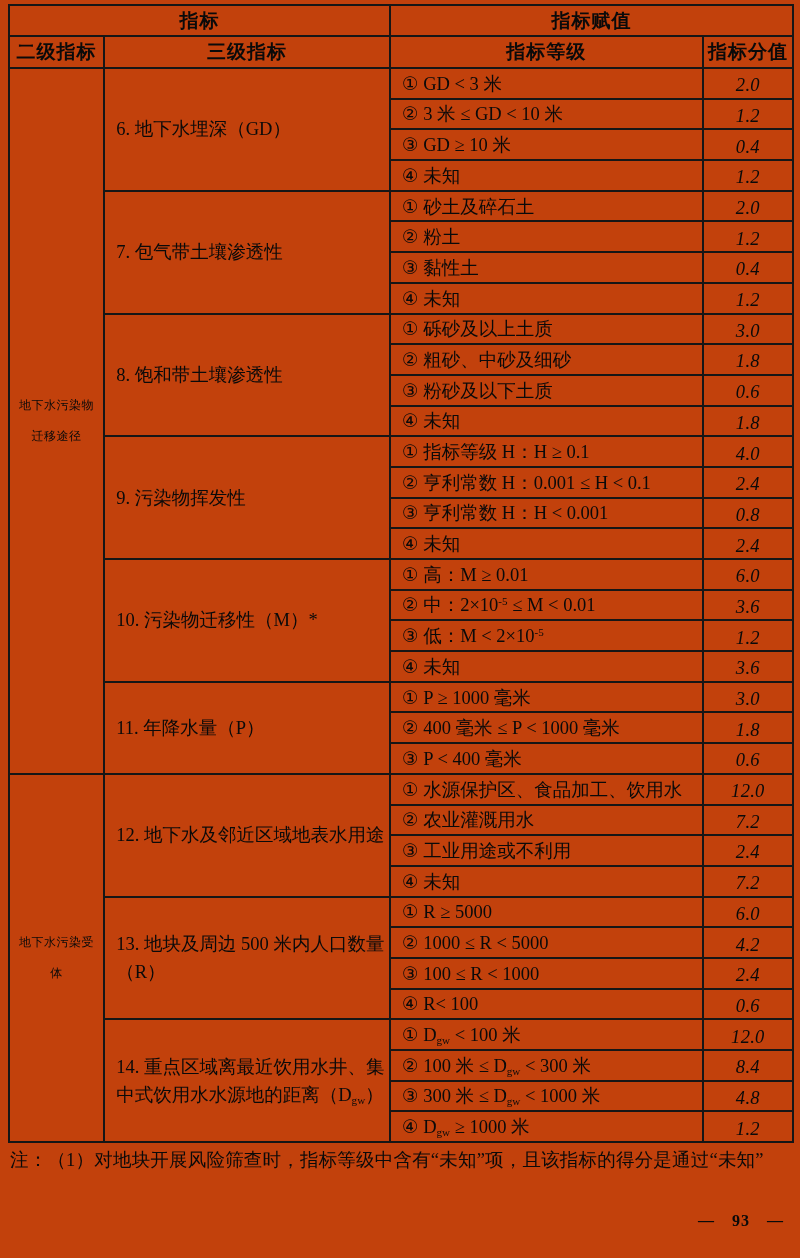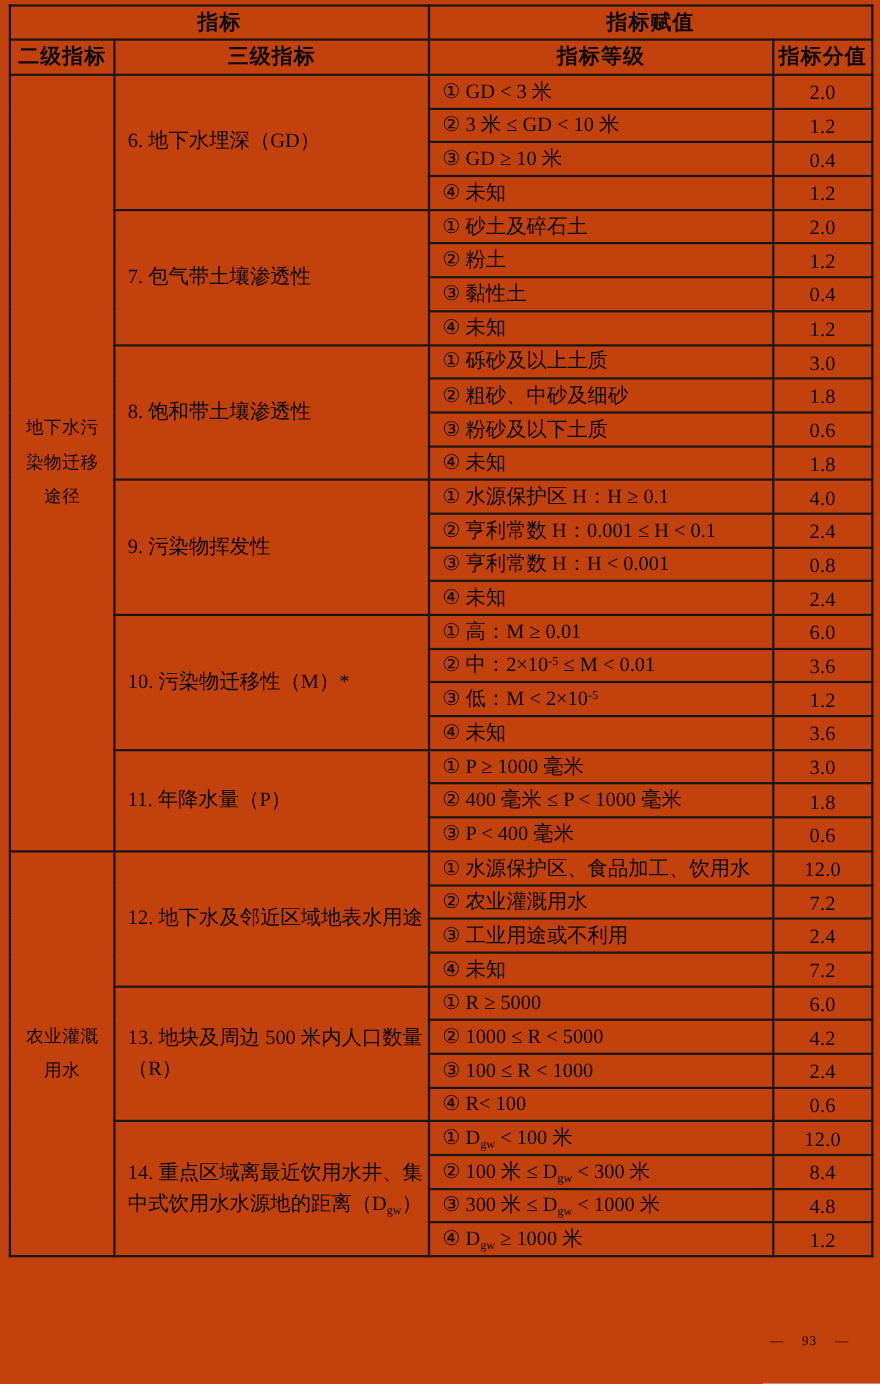--- a/index.html
+++ b/index.html
@@ -29,59 +29,61 @@
   tr.hrow1 { height: 31px; }
   tr.hrow2 { height: 32px; margin-top: 27px; }
   tr.brow  { height: 30.7px; }
 
   td.hcell {
     text-align: center;
     font-weight: bold;
     font-size: 19px;
     letter-spacing: 1px;
   }
-  td.c-group { text-align: center; font-size: 16px; }
+  td.c-group { text-align: center; font-size: 12px; }
   .glabel { width: 80px; margin: 0 auto; line-height: 31px; letter-spacing: 0.5px; }
 
   td.c-ind {
     padding-left: 11px;
     padding-right: 4px;
     font-size: 18.5px;
     line-height: 28px;
   }
   td.c-grade {
     padding-left: 11px;
     padding-top: 2px;
     font-size: 18.5px;
     white-space: nowrap;
     margin-top: 45px;
   }
   td.c-score {
     text-align: center;
     padding-top: 5px;
     font-size: 18.5px;
     letter-spacing: 0.3px;
+    font-style: italic;
   }
   sub { font-size: 60%; vertical-align: -0.3em; line-height: 0; }
   sup { font-size: 60%; vertical-align: 0.5em; line-height: 0; }
 
   .note {
     position: absolute;
     left: 10px; top: 1147px;
     width: 788px;
     font-size: 18.5px;
     white-space: nowrap;
     letter-spacing: 0.2px;
   }
   .pageno {
     position: absolute;
-    right: 28px; top: 1212px;
-    font-size: 12px;
+    right: 16px; top: 1212px;
+    font-size: 16px;
     word-spacing: 12px;
     letter-spacing: 1px;
+    font-weight: bold;
   }
 </style>
 </head>
 <body>
 
 <div class="sheet">
 
   <table class="doc-table">
     <colgroup>
       <col style="width:95px">
@@ -154,21 +156,21 @@
       <td class="c-grade">③ 粉砂及以下土质</td>
       <td class="c-score">0.6</td>
     </tr>
     <tr class="brow">
       <td class="c-grade">④ 未知</td>
       <td class="c-score">1.8</td>
     </tr>
 
     <tr class="brow">
       <td class="c-ind" rowspan="4">9. 污染物挥发性</td>
-      <td class="c-grade">① 水源保护区 H：H ≥ 0.1</td>
+      <td class="c-grade">① 指标等级 H：H ≥ 0.1</td>
       <td class="c-score">4.0</td>
     </tr>
     <tr class="brow">
       <td class="c-grade">② 亨利常数 H：0.001 ≤ H &lt; 0.1</td>
       <td class="c-score">2.4</td>
     </tr>
     <tr class="brow">
       <td class="c-grade">③ 亨利常数 H：H &lt; 0.001</td>
       <td class="c-score">0.8</td>
     </tr>
@@ -204,21 +206,21 @@
       <td class="c-grade">② 400 毫米 ≤ P &lt; 1000 毫米</td>
       <td class="c-score">1.8</td>
     </tr>
     <tr class="brow">
       <td class="c-grade">③ P &lt; 400 毫米</td>
       <td class="c-score">0.6</td>
     </tr>
 
     <tr class="brow">
       <td class="c-group" rowspan="12">
-        <div class="glabel">农业灌溉用水</div>
+        <div class="glabel">地下水污染受体</div>
       </td>
       <td class="c-ind" rowspan="4">12. 地下水及邻近区域地表水用途</td>
       <td class="c-grade">① 水源保护区、食品加工、饮用水</td>
       <td class="c-score">12.0</td>
     </tr>
     <tr class="brow">
       <td class="c-grade">② 农业灌溉用水</td>
       <td class="c-score">7.2</td>
     </tr>
     <tr class="brow">
@@ -261,15 +263,16 @@
       <td class="c-grade">③ 300 米 ≤ D<sub>gw</sub> &lt; 1000 米</td>
       <td class="c-score">4.8</td>
     </tr>
     <tr class="brow">
       <td class="c-grade">④ D<sub>gw</sub> ≥ 1000 米</td>
       <td class="c-score">1.2</td>
     </tr>
   </tbody>
     </table>
 
+  <div class="note">注：（1）对地块开展风险筛查时，指标等级中含有“未知”项，且该指标的得分是通过“未知”</div>
   <div class="pageno">— 93 —</div>
 
 </div>
 
 </body></html>

